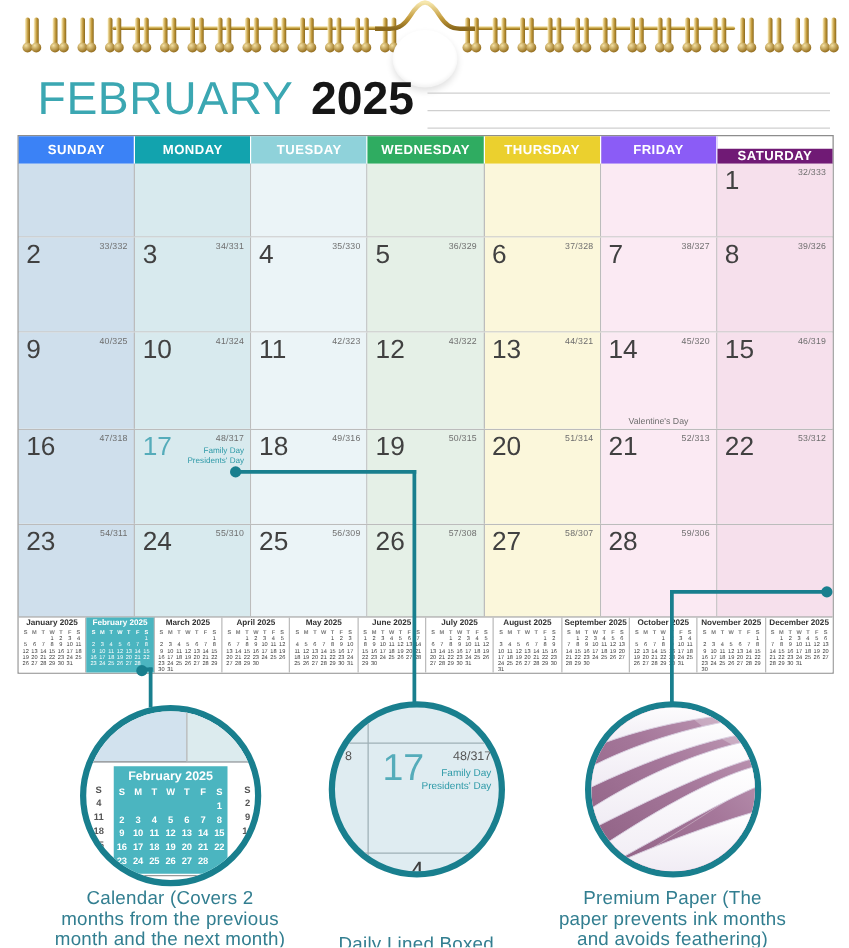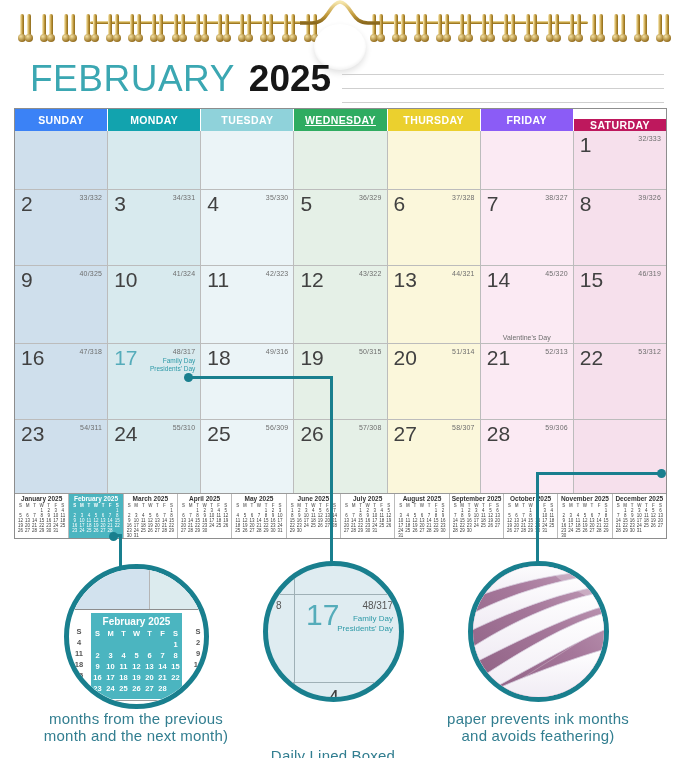--- a/index.html
+++ b/index.html
@@ -345,24 +345,24 @@
   </div>
   <div class="nl nl1"></div>
   <div class="nl nl2"></div>
   <div class="nl nl3"></div>
 
   <div class="grid">
     <div class="hdr-row">
         <div class="wd" style="background: #3b82f6;">SUNDAY</div>
         <div class="wd" style="background: rgb(18, 163, 174);">MONDAY</div>
         <div class="wd" style="background: rgb(143, 210, 218);">TUESDAY</div>
-        <div class="wd" style="background: rgb(47, 172, 97); text-decoration: underline;">WEDNESDAY</div>
+        <div class="wd" style="background: rgb(47, 172, 97);">WEDNESDAY</div>
         <div class="wd" style="background: rgb(235, 208, 46);">THURSDAY</div>
         <div class="wd" style="background: #8b5cf6;">FRIDAY</div>
-        <div class="wd" style="background: #be185d; margin-top: 10px;">SATURDAY</div>
+        <div class="wd" style="background: #701a75; margin-top: 10px;">SATURDAY</div>
       </div>
     <div>
         <div class="crow" style="height: 58px;">
           <div class="cell" style="background: rgb(207, 223, 236);"></div>
           <div class="cell" style="background: rgb(216, 234, 238);"></div>
           <div class="cell" style="background: rgb(235, 244, 247);"></div>
           <div class="cell" style="background: rgb(229, 240, 231);"></div>
           <div class="cell" style="background: rgb(251, 247, 219);"></div>
           <div class="cell" style="background: rgb(251, 234, 243);"></div>
           <div class="cell" style="background: rgb(246, 224, 236);">
@@ -1194,24 +1194,26 @@
       <path d="M20,131 L131,60 M40,131 L131,85" stroke="rgba(255,255,255,.3)" stroke-width=".8"></path>
       <path d="M-5,34 C40,16 88,6 136,4 L136,-6 L-5,-6 Z" fill="url(#pg)" stroke="#d9cfe0" stroke-width=".8"></path>
       <path d="M-5,66 C45,42 95,24 136,19 L136,7 C90,12 35,28 -5,50 Z" fill="url(#pg)" stroke="#d9cfe0" stroke-width=".8"></path>
       <path d="M-5,100 C50,72 100,48 136,39 L136,25 C95,31 40,54 -5,84 Z" fill="url(#pg)" stroke="#d9cfe0" stroke-width=".8"></path>
       <path d="M-5,136 C55,104 105,74 136,62 L136,46 C100,54 45,86 -5,120 Z" fill="url(#pg)" stroke="#d9cfe0" stroke-width=".8"></path>
       <path d="M-5,136 L136,136 L136,82 C100,92 40,114 -5,136 Z" fill="url(#pg)" stroke="#d9cfe0" stroke-width=".8"></path>
     </svg>
   </div>
 
   <div class="caption cap1">
+      <div>Calendar  (Covers 2</div>
       <div>months from the previous</div>
       <div>month and the next month)</div>
     </div>
   <div class="caption cap2">
       <div>Daily Lined Boxed</div>
     </div>
   <div class="caption cap3">
+      <div>Premium Paper (The</div>
       <div>paper prevents ink months</div>
       <div>and avoids feathering)</div>
     </div>
 
 </div>
 
 </body></html>

